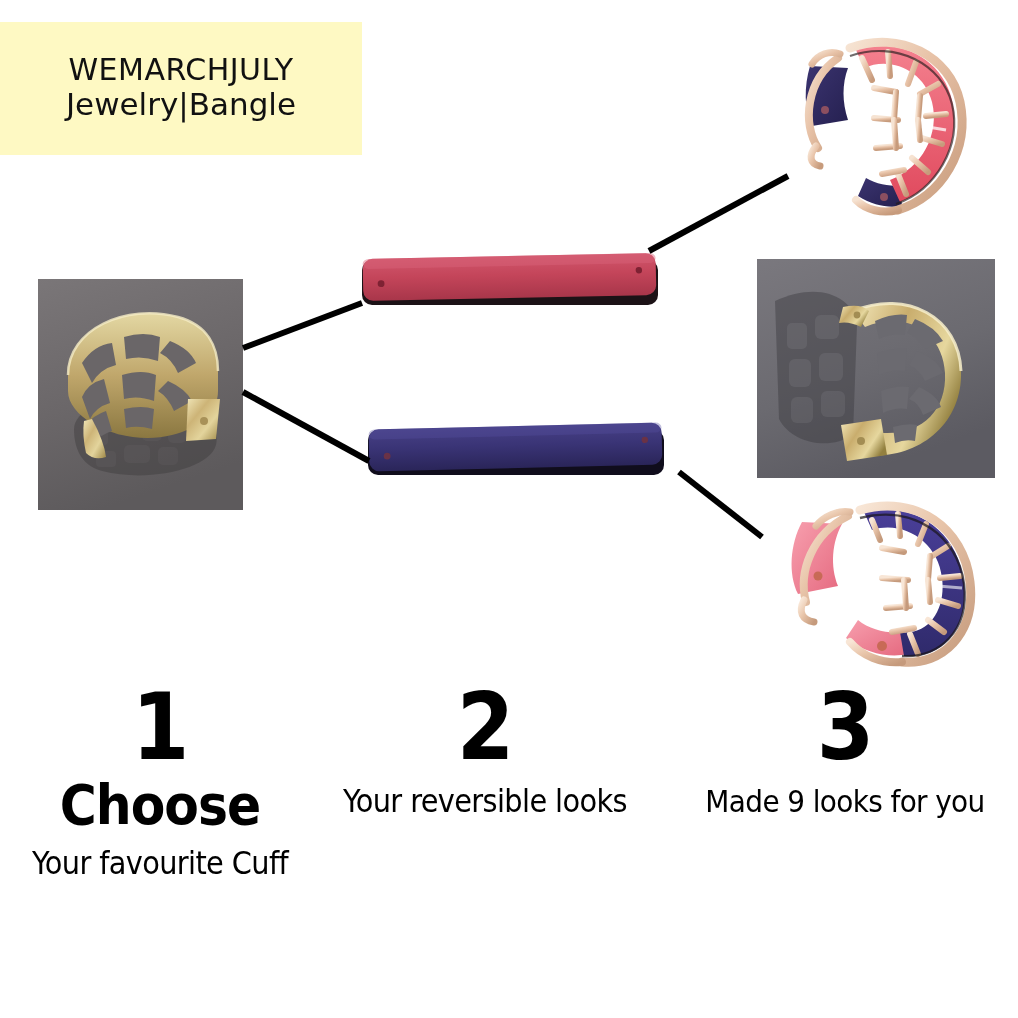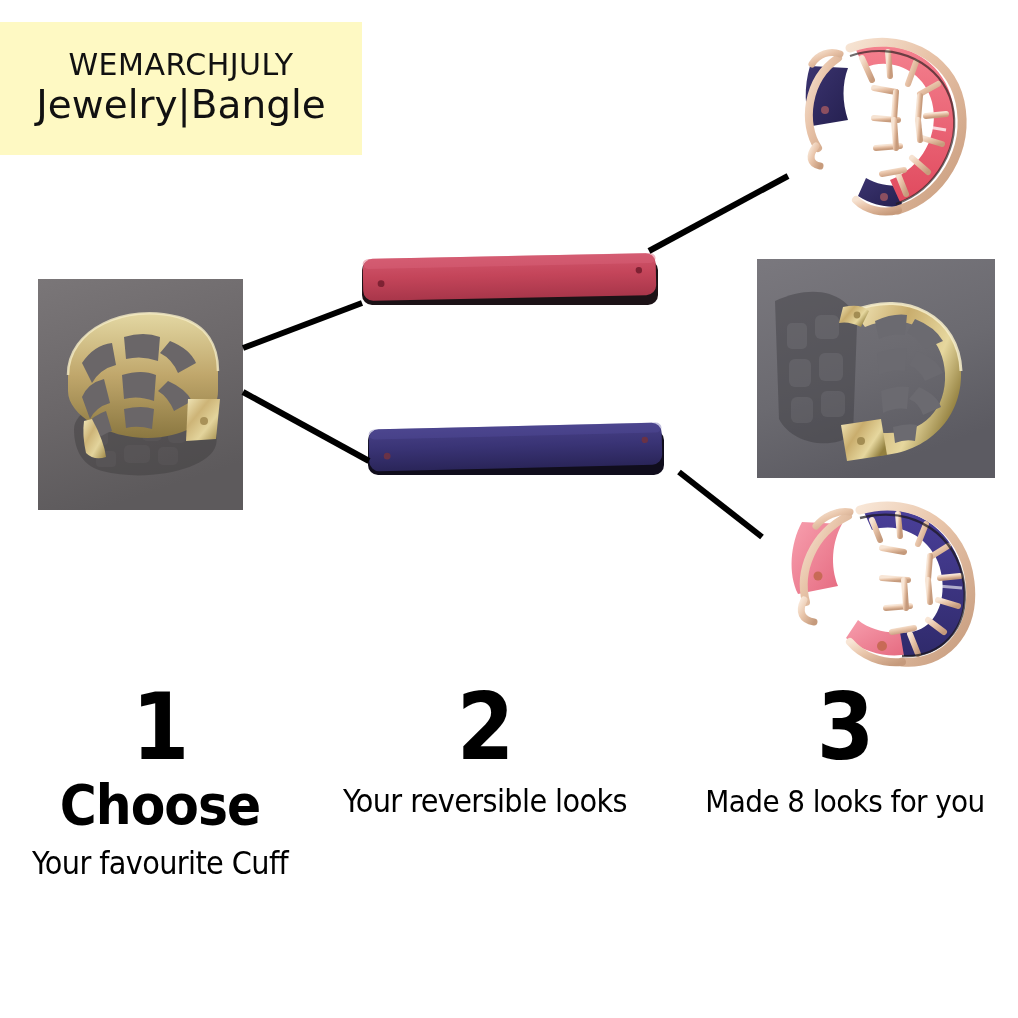--- a/index.html
+++ b/index.html
@@ -18,21 +18,21 @@
     background:#fef9c3;
     display:flex;flex-direction:column;align-items:center;justify-content:center;
   }
   .brand-line1{
     font-family:"DejaVu Sans","Liberation Sans",sans-serif;
     font-size:30px;letter-spacing:.5px;color:#111;line-height:1.05;
     white-space:nowrap;
   }
   .brand-line2{
     font-family:"DejaVu Sans","Liberation Sans",sans-serif;
-    font-size:39px;color:#111;line-height:1.15;margin-top:2px;
+    font-size:31px;color:#111;line-height:1.15;margin-top:2px;
     white-space:nowrap;
   }
 
   
   .photo{position:absolute;overflow:hidden;}
   .photo-cuff-left{left:38px;top:279px;width:205px;height:231px;}
   .photo-cuff-mid {left:757px;top:259px;width:238px;height:219px;}
   .shot{position:absolute;inset:0;}
 
   
@@ -377,18 +377,18 @@
       <div class="step-sub">Your favourite Cuff</div>
     </div>
 
     <div class="step step-2">
       <div class="step-num">2</div>
       <div class="step-sub">Your reversible looks</div>
     </div>
 
     <div class="step step-3">
       <div class="step-num">3</div>
-      <div class="step-sub">Made 8 looks for you</div>
+      <div class="step-sub">Made 9 looks for you</div>
     </div>
 
   </div>
 
 </div>
 
 </body></html>

